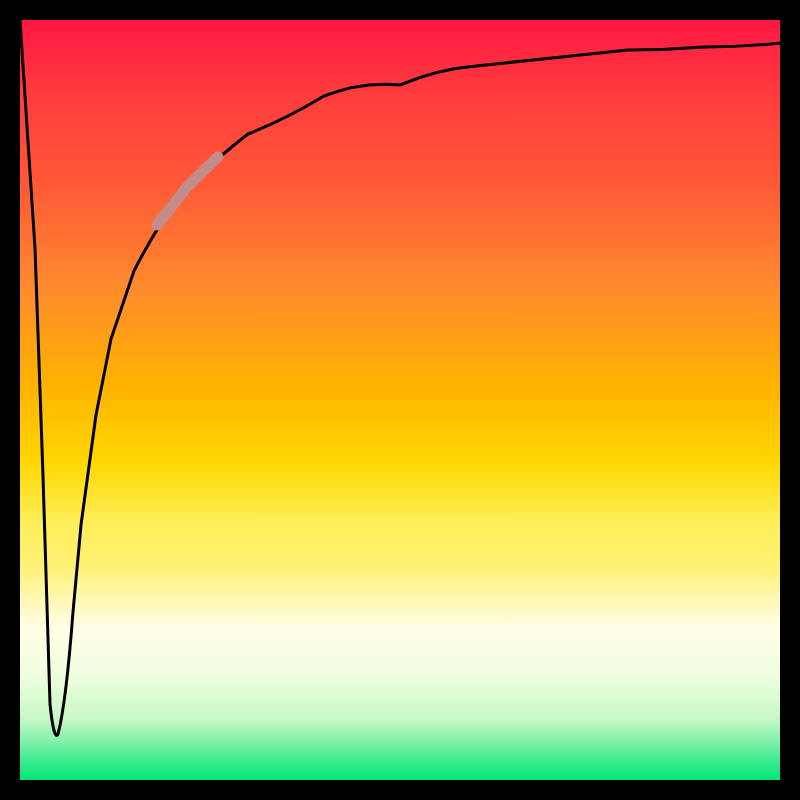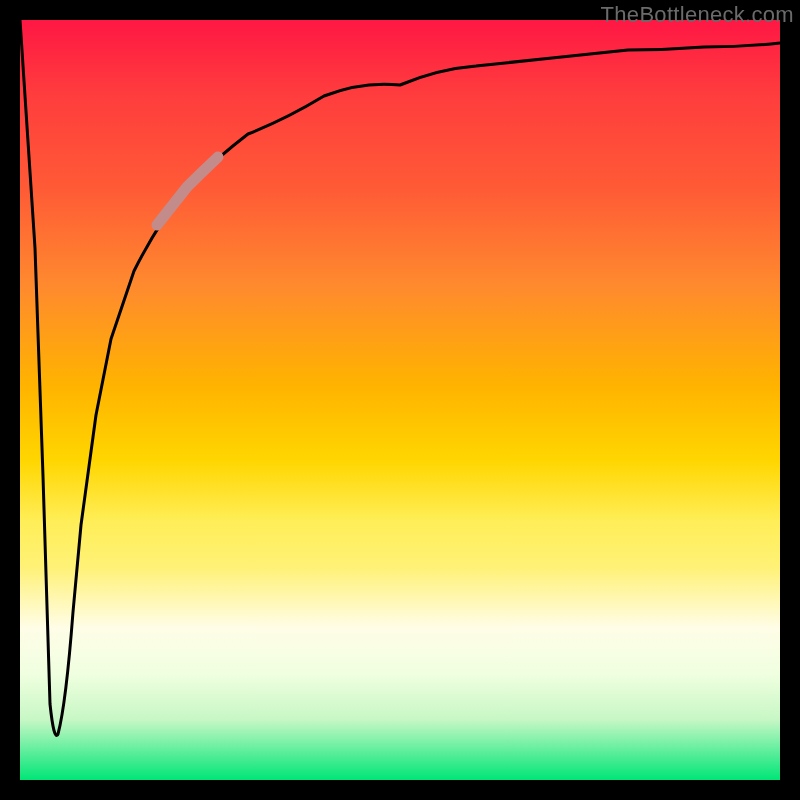--- a/index.html
+++ b/index.html
@@ -81,14 +81,13 @@
                Q 494 42 532 38
                Q 570 34 608 30
                Q 646 30 684 27
                Q 722 27 760 23
                "></path>
       <path fill="none" stroke="#c48b8b" stroke-width="11" stroke-linecap="round" d="M 137 205
                Q 152 186 167 167
                Q 182 152 198 137"></path>
     </svg>
   </div>
-  <div class="watermark">TheBottleneck.com</div>
 </div>
 
 </body></html>

